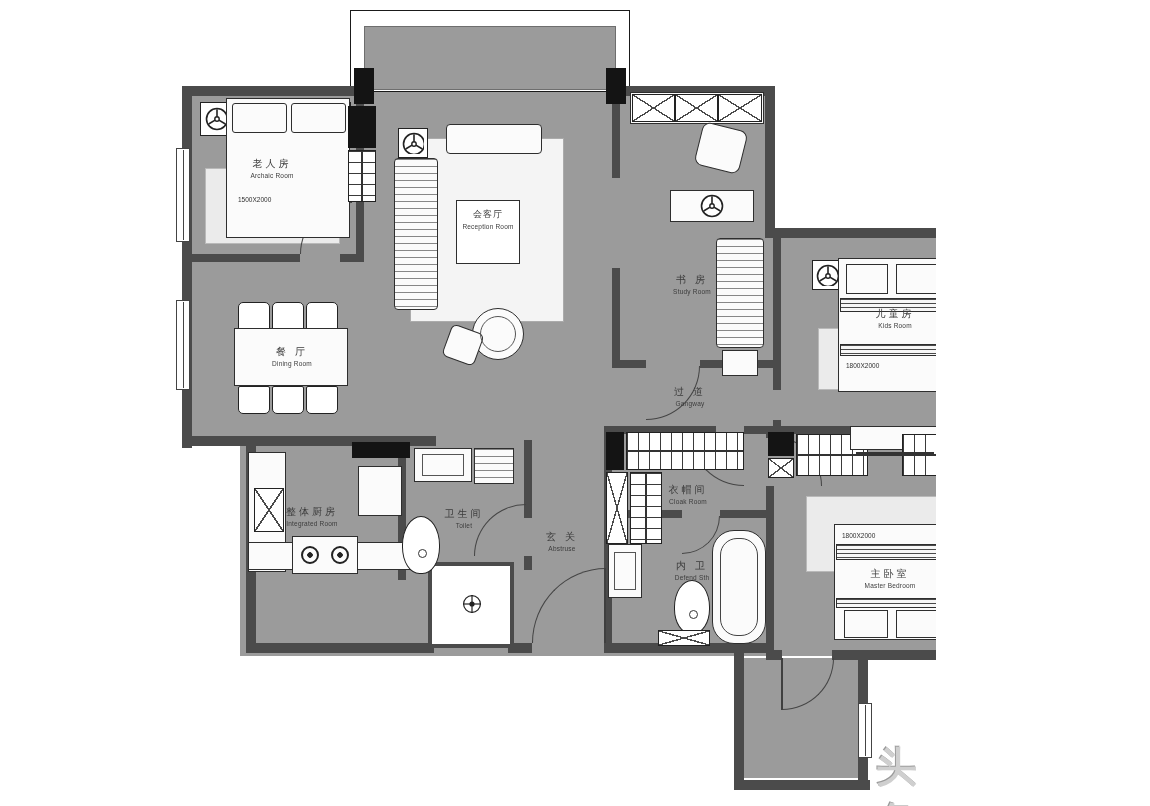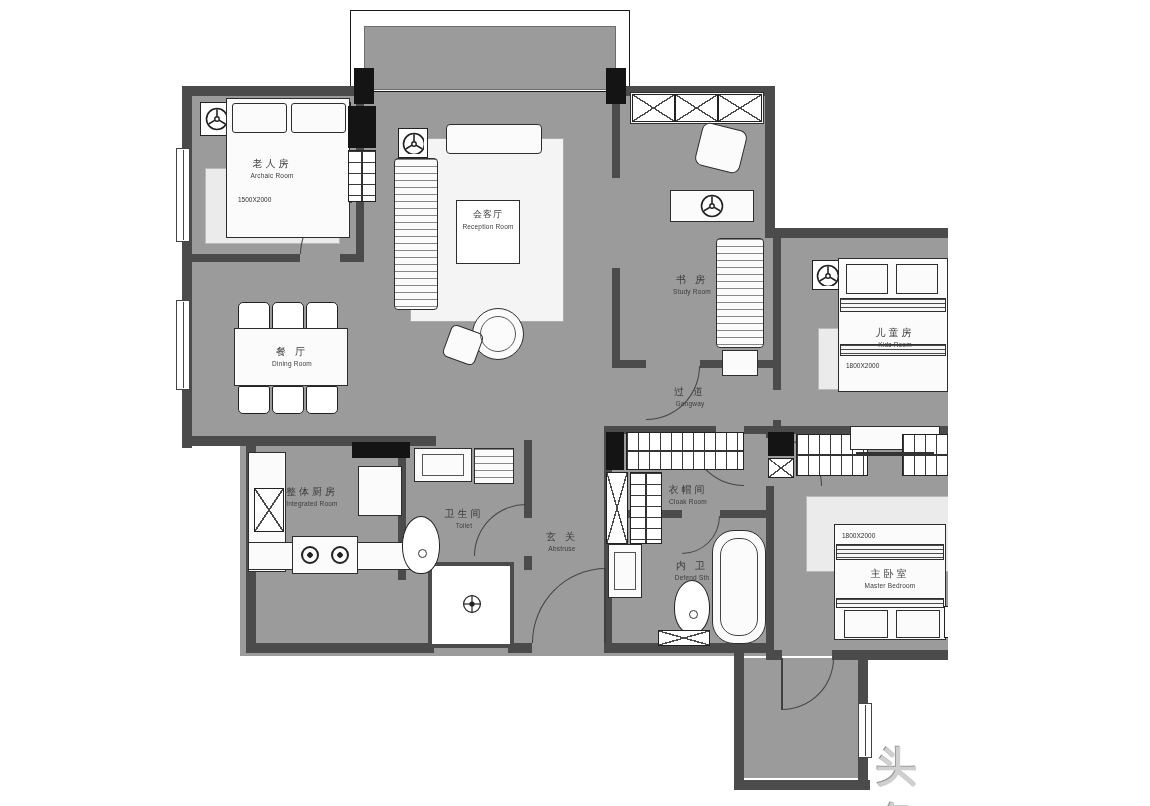--- a/index.html
+++ b/index.html
@@ -1,17 +1,17 @@
 <!DOCTYPE html>
 <html><head>
 <meta charset="utf-8">
 <style>
   html,body{margin:0;padding:0;background:#fff;}
   #plan{position:relative;width:936px;height:806px;background:#fff;overflow:hidden;
-        font-family:"Liberation Sans","DejaVu Sans",sans-serif;padding-left:12px;}
+        font-family:"Liberation Sans","DejaVu Sans",sans-serif;}
   .a{position:absolute;}
   .floor{background:#9b9b9b;}
   .wall{background:#4b4b4b;}
   .blk{background:#141414;}
   .furn{background:#fbfbfb;border:1px solid #2e2e2e;box-sizing:border-box;}
   .rug{background:#ebebeb;border:1px solid #b9b9b9;box-sizing:border-box;}
   .lines{background-image:repeating-linear-gradient(180deg,rgba(40,40,40,.55) 0 1px,transparent 1px 7px);}
   .slats{background:repeating-linear-gradient(180deg,#4a4a4a 0 1px,#f7f7f7 1px 4px);border:1px solid #2e2e2e;box-sizing:border-box;}
   .xbox{background:#fff;border:1px solid #222;box-sizing:border-box;background-image:
     linear-gradient(to top right,transparent calc(50% - .7px),#4a4a4a calc(50% - .7px),#4a4a4a calc(50% + .7px),transparent calc(50% + .7px)),
@@ -205,21 +205,21 @@
         <use href="#fan-sym"></use>
       </svg>
     </div>
   <div class="a rug z2" style="left:818px;top:328px;width:152px;height:62px;"></div>
   <div class="a furn z5" style="left:838px;top:258px;width:110px;height:134px;"></div>
   <div class="a furn z6" style="left:846px;top:264px;width:42px;height:30px;"></div>
   <div class="a furn z6" style="left:896px;top:264px;width:42px;height:30px;"></div>
   <div class="a slats z6" style="left:840px;top:298px;width:106px;height:14px;"></div>
   <div class="a slats z6" style="left:840px;top:344px;width:106px;height:12px;"></div>
   <div class="dim" style="left:846px;top:362px;">1800X2000</div>
-  <div class="label" style="left:895px;top:337px;">
+  <div class="label" style="left:895px;top:318px;">
     <span class="cn">儿童房</span>
       <span class="en">Kids Room</span>
   </div>
 
   <div class="chair a z5" style="left:238px;top:302px;width:32px;height:28px;"></div>
   <div class="chair a z5" style="left:272px;top:302px;width:32px;height:28px;"></div>
   <div class="chair a z5" style="left:306px;top:302px;width:32px;height:28px;"></div>
   <div class="chair a z5" style="left:238px;top:386px;width:32px;height:28px;border-radius:2px 2px 5px 5px;"></div>
   <div class="chair a z5" style="left:272px;top:386px;width:32px;height:28px;border-radius:2px 2px 5px 5px;"></div>
   <div class="chair a z5" style="left:306px;top:386px;width:32px;height:28px;border-radius:2px 2px 5px 5px;"></div>
@@ -235,21 +235,21 @@
   </div>
 
   <div class="a furn z5" style="left:248px;top:452px;width:38px;height:120px;"></div>
   <div class="a xbox z6" style="left:254px;top:488px;width:30px;height:44px;"></div>
   <div class="a furn z5" style="left:248px;top:542px;width:178px;height:28px;"></div>
   <div class="a furn z6" style="left:292px;top:536px;width:66px;height:38px;">
     <div class="burner" style="left:8px;top:9px;"></div>
     <div class="burner" style="left:38px;top:9px;"></div>
   </div>
   <div class="a furn z5" style="left:358px;top:466px;width:44px;height:50px;"></div>
-  <div class="label" style="left:312px;top:496px;">
+  <div class="label" style="left:312px;top:516px;">
     <span class="cn">整体厨房</span>
       <span class="en">Integrated Room</span>
   </div>
 
   <div class="a furn z5" style="left:414px;top:448px;width:58px;height:34px;"></div>
   <div class="a z6" style="left:422px;top:454px;width:42px;height:22px;border:1px solid #555;box-sizing:border-box;"></div>
   <div class="a furn lines z5" style="left:474px;top:448px;width:40px;height:36px;"></div>
   <div class="a toiletfix z5" style="left:402px;top:516px;width:38px;height:58px;"></div>
   <div class="label" style="left:464px;top:518px;">
     <span class="cn">卫生间</span>

